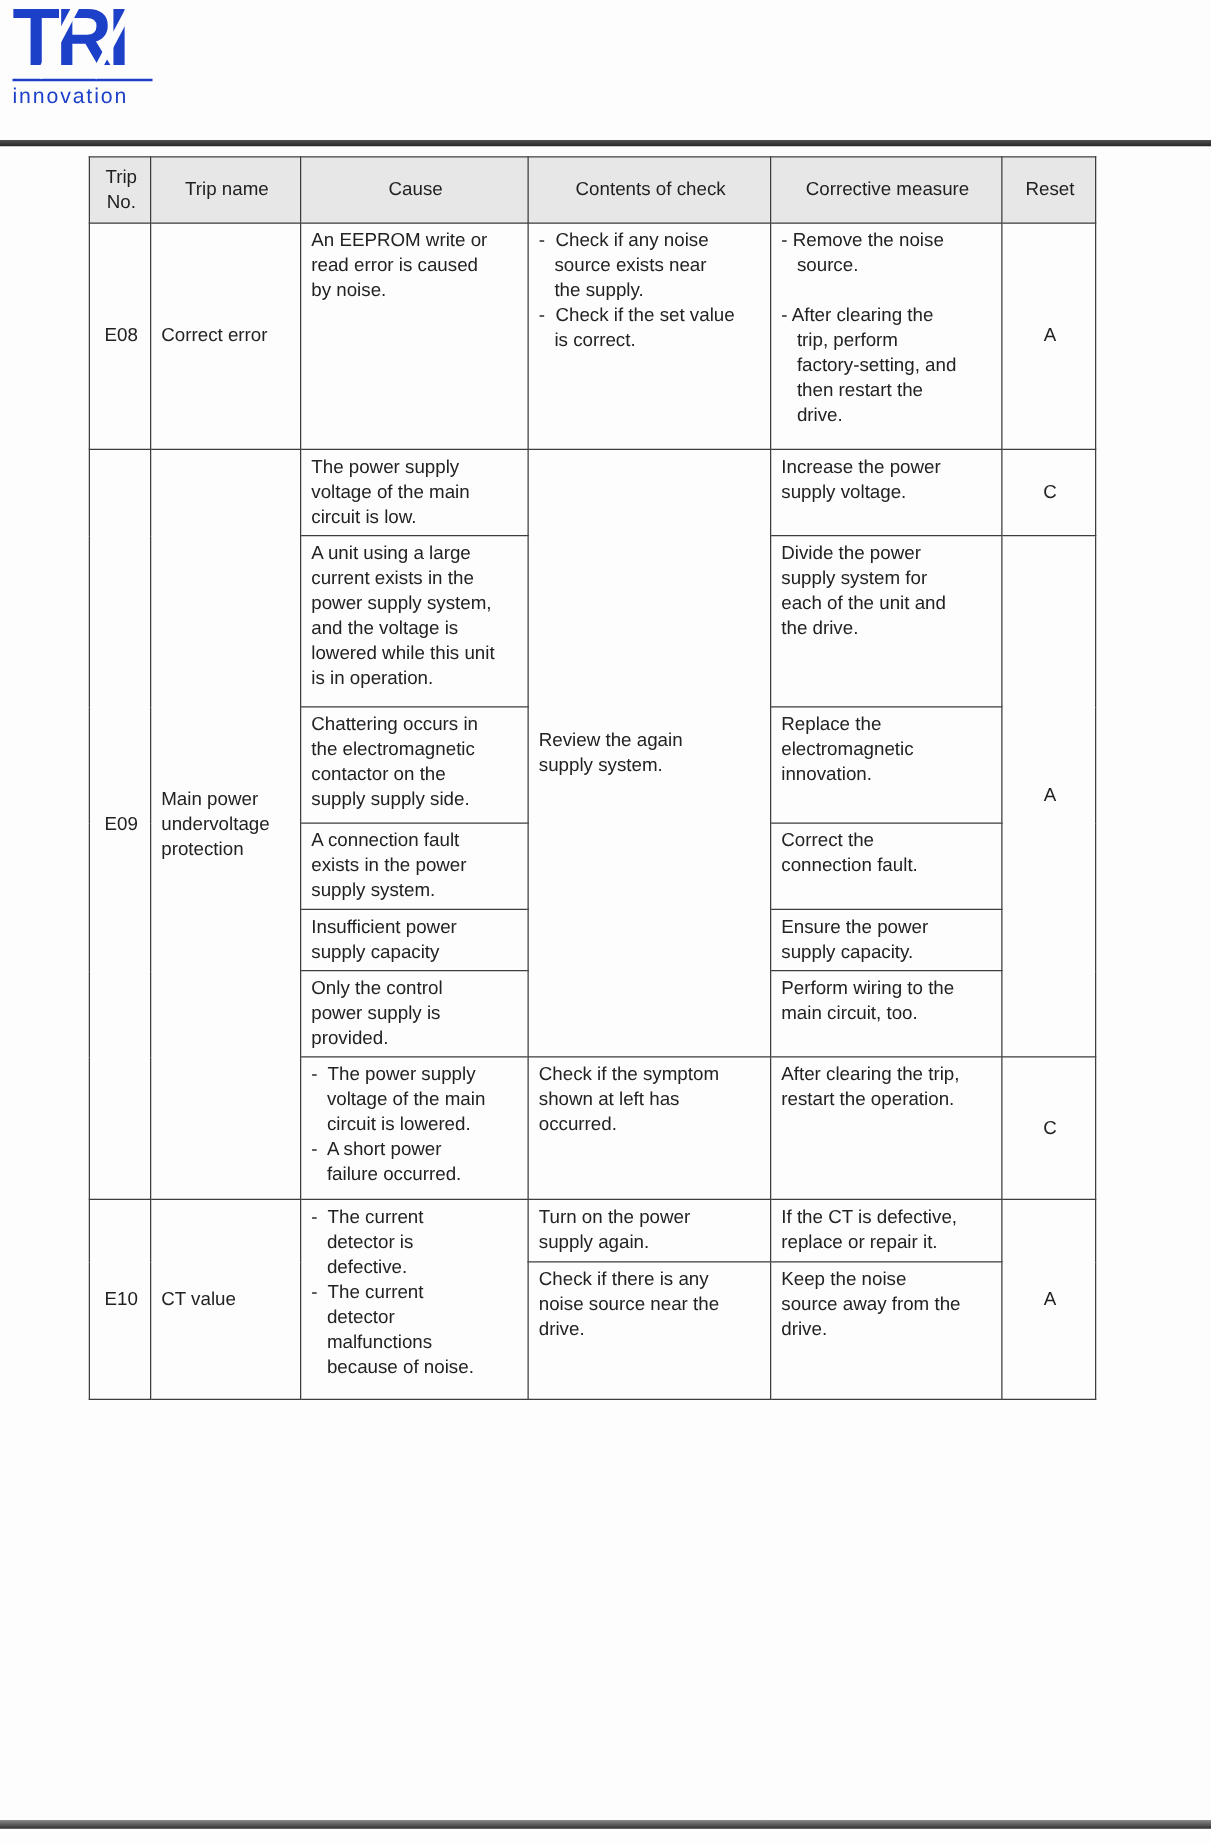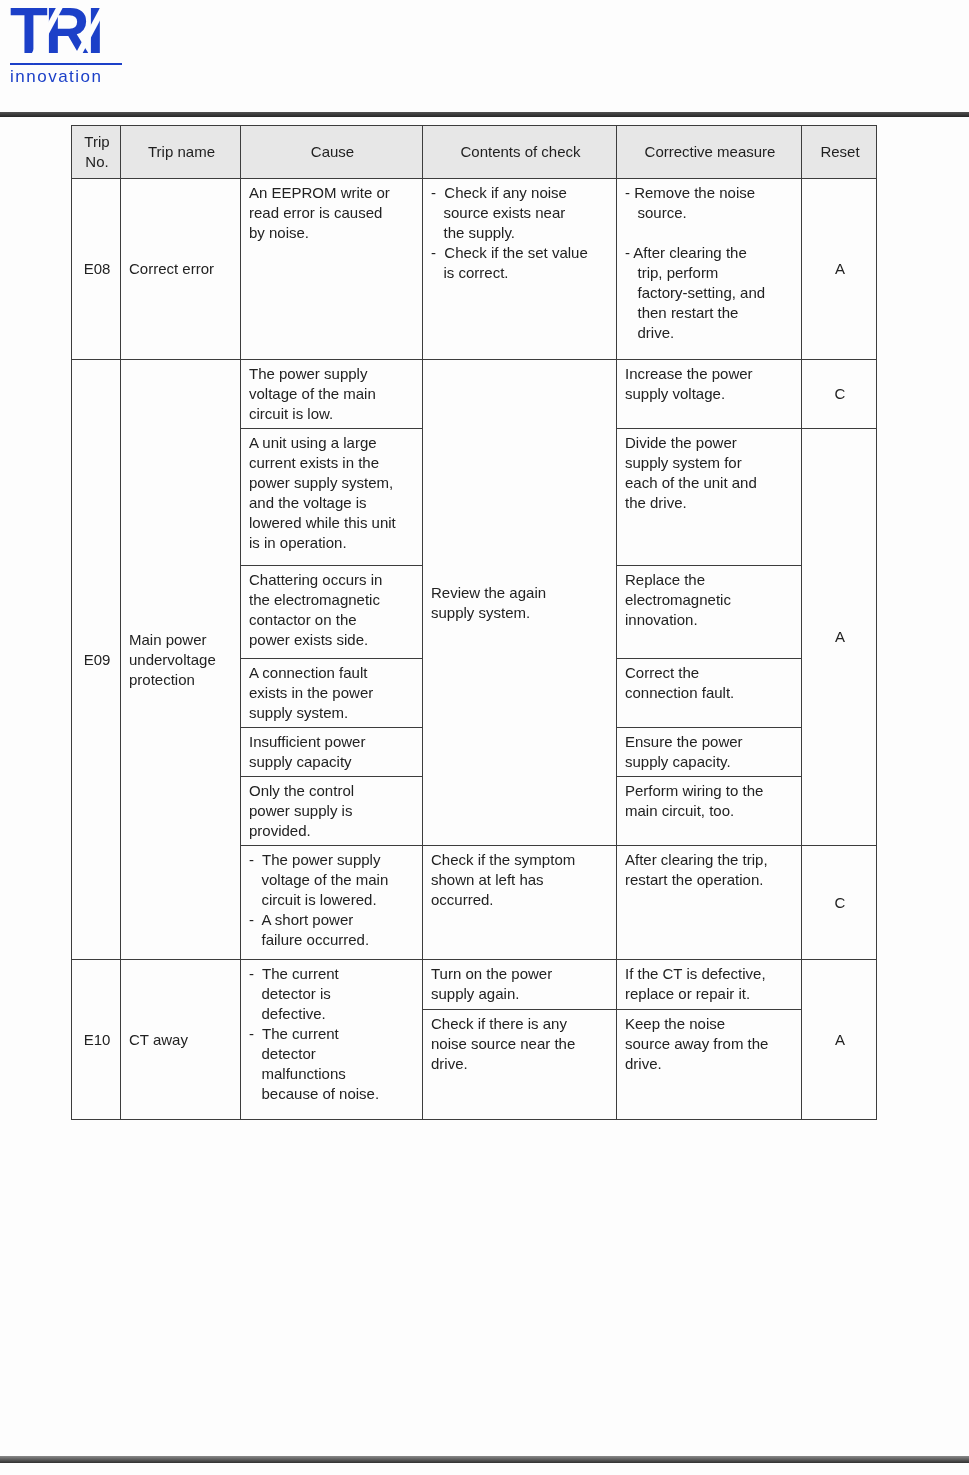--- a/index.html
+++ b/index.html
@@ -172,21 +172,21 @@
             <td class="top left">Divide the power
 supply system for
 each of the unit and
 the drive.</td>
             <td rowspan="5" class="middle center">A</td>
           </tr>
           <tr style="height: 93px;">
             <td class="top left">Chattering occurs in
 the electromagnetic
 contactor on the
-power exists side.</td>
+supply supply side.</td>
             <td class="top left">Replace the
 electromagnetic
 innovation.</td>
           </tr>
           <tr style="height: 68px;">
             <td class="top left">A connection fault
 exists in the power
 supply system.</td>
             <td class="top left">Correct the
 connection fault.</td>
@@ -212,21 +212,21 @@
    failure occurred.</td>
             <td class="top left">Check if the symptom
 shown at left has
 occurred.</td>
             <td class="top left">After clearing the trip,
 restart the operation.</td>
             <td class="middle center">C</td>
           </tr>
           <tr style="height: 50px;">
             <td rowspan="2" class="middle center">E10</td>
-            <td rowspan="2" class="middle left">CT away</td>
+            <td rowspan="2" class="middle left">CT value</td>
             <td rowspan="2" class="top left">-  The current
    detector is
    defective.
 -  The current
    detector
    malfunctions
    because of noise.</td>
             <td class="top left">Turn on the power
 supply again.</td>
             <td class="top left">If the CT is defective,

